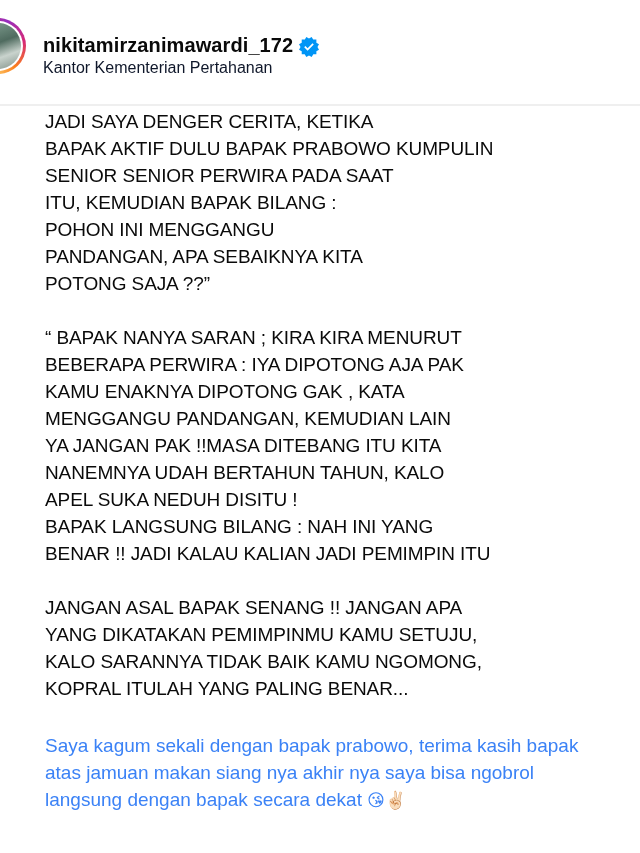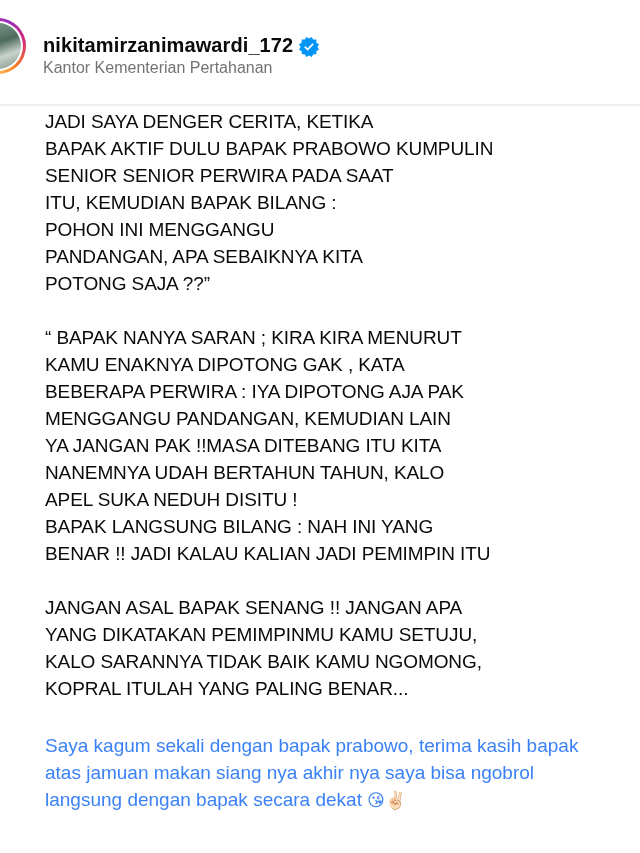--- a/index.html
+++ b/index.html
@@ -29,21 +29,21 @@
     .username-row {
       position: absolute; left: 43px; top: 34px;
       display: flex; align-items: flex-end; gap: 6px;
     }
     .username {
       font-size: 20px; font-weight: 700; color: #0a0a0a; letter-spacing: 0.1px;
     }
     .verified-icon { width: 20px; height: 20px; display: inline-block; }
     .location {
       position: absolute; left: 43px; top: 59px;
-      font-size: 16px; color: #737373;
+      font-size: 16px; color: #0f172a;
     }
     .divider {
       position: absolute; left: 0; top: 104px; width: 640px; height: 2px;
       background: #efefef;
     }
     .caption {
       position: absolute; left: 45px; top: 108px; width: 595px;
     }
     .caps-line {
       font-size: 19px; line-height: 27px; height: 27px; white-space: nowrap;
@@ -91,22 +91,22 @@
     <div class="caps-line">SENIOR SENIOR PERWIRA PADA SAAT</div>
     <div class="caps-line">ITU, KEMUDIAN BAPAK BILANG :</div>
     <div class="caps-line">POHON INI MENGGANGU</div>
     <div class="caps-line">PANDANGAN, APA SEBAIKNYA KITA</div>
     <div class="caps-line">POTONG SAJA ??”</div>
   </div>
   <div class="blank"></div>
 
   <div>
     <div class="caps-line">“ BAPAK NANYA SARAN ; KIRA KIRA MENURUT</div>
+    <div class="caps-line">BEBERAPA PERWIRA : IYA DIPOTONG AJA PAK</div>
     <div class="caps-line">KAMU ENAKNYA DIPOTONG GAK , KATA</div>
-    <div class="caps-line">BEBERAPA PERWIRA : IYA DIPOTONG AJA PAK</div>
     <div class="caps-line">MENGGANGU PANDANGAN, KEMUDIAN LAIN</div>
     <div class="caps-line">YA JANGAN PAK !!MASA DITEBANG ITU KITA</div>
     <div class="caps-line">NANEMNYA UDAH BERTAHUN TAHUN, KALO</div>
     <div class="caps-line">APEL SUKA NEDUH DISITU !</div>
     <div class="caps-line">BAPAK LANGSUNG BILANG : NAH INI YANG</div>
     <div class="caps-line">BENAR !! JADI KALAU KALIAN JADI PEMIMPIN ITU</div>
   </div>
   <div class="blank"></div>
 
   <div>

